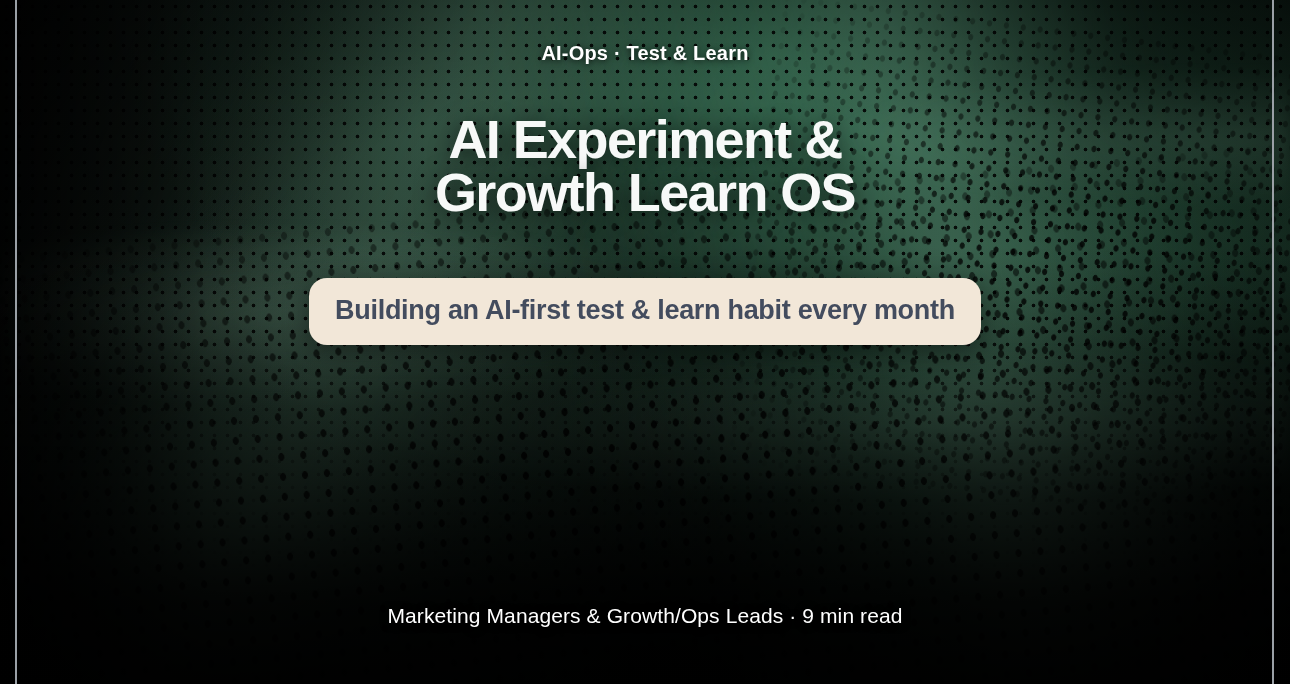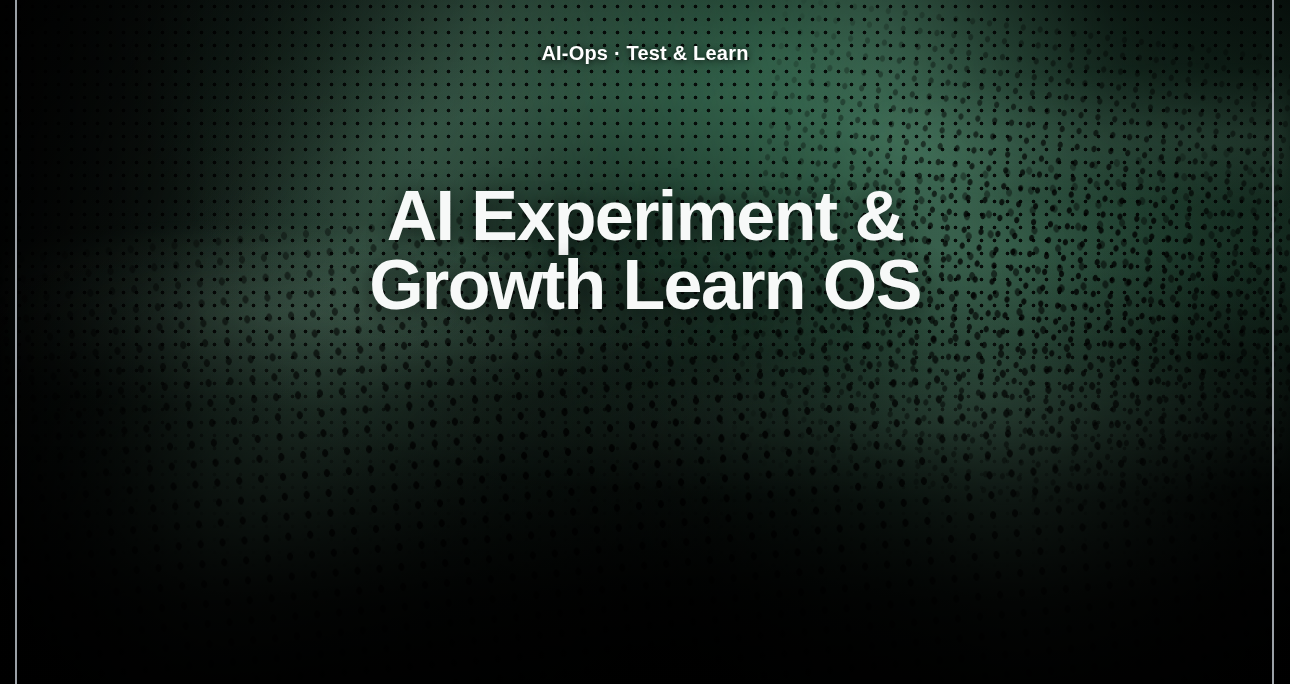--- a/index.html
+++ b/index.html
@@ -140,24 +140,24 @@
     margin-top: 42px;
     font-size: 20px;
     font-weight: 700;
     letter-spacing: 0.2px;
     color: #ffffff;
     text-shadow: 0 1px 6px rgba(0,0,0,0.75);
     white-space: nowrap;
   }
 
   .headline {
-    margin-top: 117px;
+    margin-top: 48px;
     width: 600px;
     text-align: center;
-    font-size: 70px;
+    font-size: 54px;
     line-height: 0.99;
     font-weight: 700;
     letter-spacing: -1.6px;
     color: #f7f9f8;
     text-shadow: 0 3px 22px rgba(0,0,0,0.62);
   }
 
   .pill {
     margin-top: 58px;
     background: #f2e7d8;
@@ -205,15 +205,19 @@
 
   <div class="content">
 
     <div class="eyebrow">AI-Ops · Test &amp; Learn</div>
 
     <h1 class="headline">
       <span>AI Experiment &amp;</span><br>
       <span>Growth Learn OS</span>
     </h1>
 
-
+    <div class="pill">
+      <span class="pill-text">Building an AI-first test &amp; learn habit every month</span>
+    </div>
+
+    <div class="footnote">Marketing Managers &amp; Growth/Ops Leads · 9 min read</div>
   </div>
 </div>
 
 </body></html>

